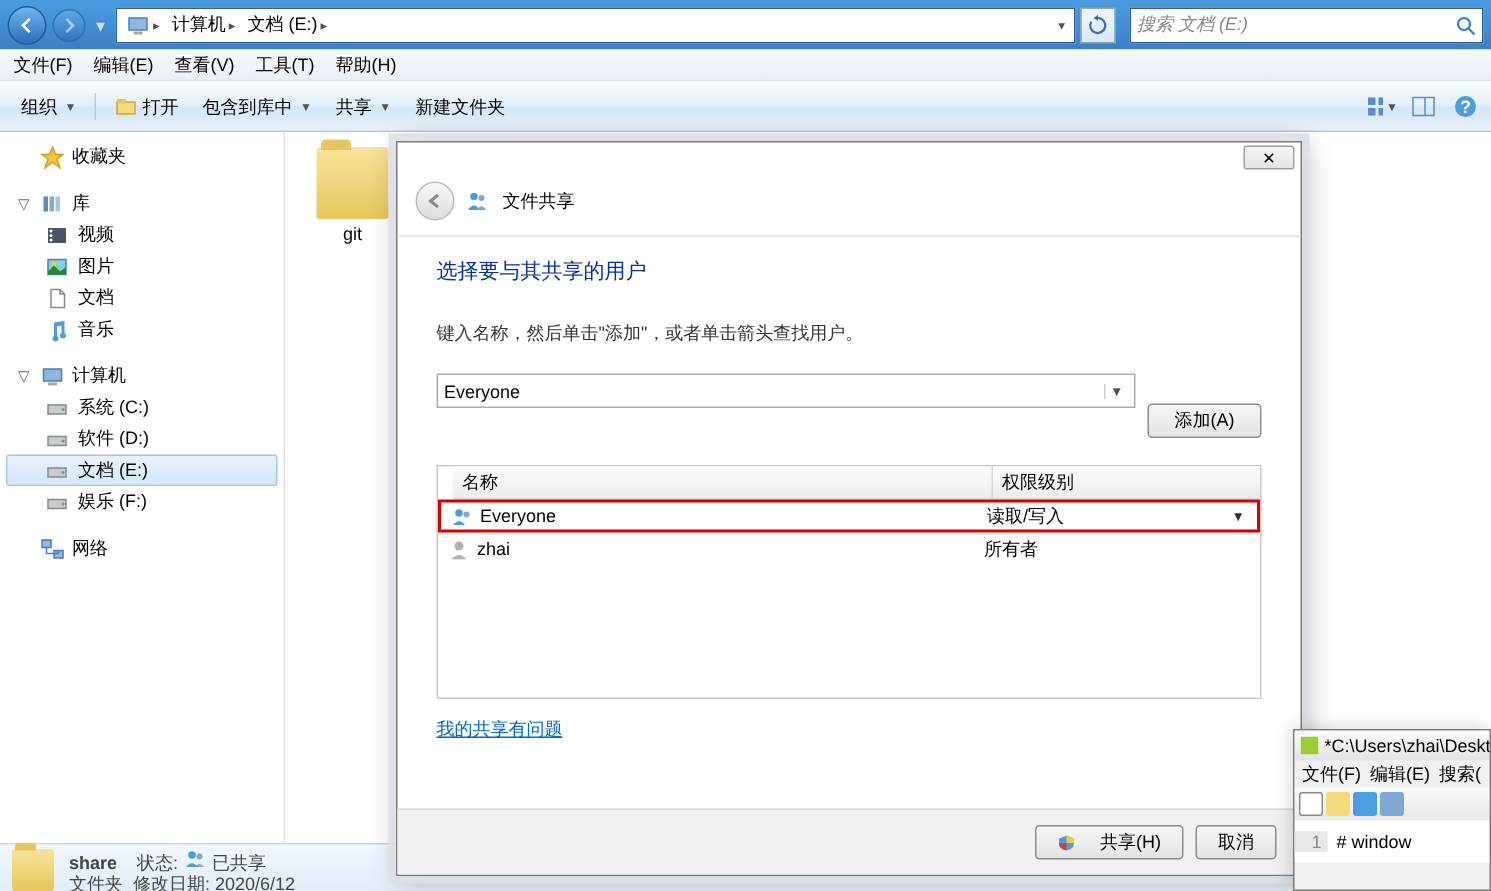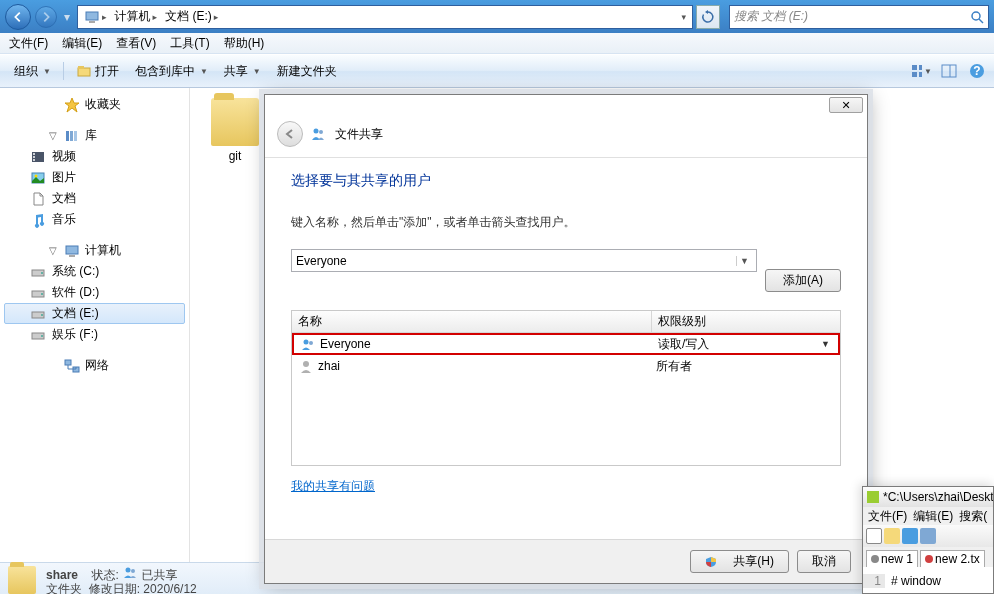--- a/index.html
+++ b/index.html
@@ -8,40 +8,40 @@
 
 .titlebar { height: 33px; background: linear-gradient(#4a9de0, #3b7fc4); display: flex; align-items: center; padding: 3px 5px; gap: 4px; }
 .nav-btn { width: 26px; height: 26px; border-radius: 50%; background: linear-gradient(#6fb5ee, #2d6eb8); border: 1px solid #1e5a9e; display: flex; align-items: center; justify-content: center; color: #fff; cursor: pointer; }
 .nav-btn.fwd { opacity: 0.55; width: 22px; height: 22px; }
 .nav-btn svg { width: 14px; height: 14px; fill: #fff; }
 .nav-drop { width: 12px; height: 18px; display: flex; align-items: center; justify-content: center; color: #cde; }
 .addr-bar { flex: 1; height: 24px; background: #fff; border: 1px solid #2f5f9e; display: flex; align-items: center; padding: 0 2px; }
 .addr-seg { padding: 0 4px; display: flex; align-items: center; gap: 2px; height: 100%; }
 .addr-seg .tri { font-size: 9px; color: #555; }
 .addr-refresh { width: 24px; height: 24px; background: linear-gradient(#f0f5fb, #dce7f2); border: 1px solid #8aa; display: flex; align-items: center; justify-content: center; margin-left: -1px; }
-.search-bar { width: 260px; height: 24px; background: #fff; border: 1px solid #2f5f9e; display: flex; align-items: center; padding: 0 4px; color: #888; margin-left: 5px; justify-content: space-between; }
+.search-bar { width: 236px; height: 24px; background: #fff; border: 1px solid #2f5f9e; display: flex; align-items: center; padding: 0 4px; color: #888; margin-left: 5px; justify-content: space-between; }
 .search-bar .sicon { margin-left: auto; color: #4a7; }
 
 
 .menubar { height: 21px; background: linear-gradient(#f6f9fd, #e9f0f7); display: flex; align-items: center; padding: 0 2px; border-bottom: 1px solid #d7e4f2; }
 .menubar span { padding: 2px 7px; cursor: default; }
 
 
 .toolbar { height: 32px; background: linear-gradient(#fafdff, #e1edf9 48%, #d4e5f6 52%, #e8f1fb); border-top: 1px solid #fff; border-bottom: 1px solid #b6c8de; display: flex; align-items: center; padding: 16px 6px; }
 .tool-btn { padding: 3px 8px; border-radius: 2px; cursor: pointer; display: flex; align-items: center; gap: 3px; }
 .tool-btn .drop { font-size: 8px; color: #555; margin-left: 2px; }
 .tool-sep { width: 1px; height: 18px; background: #b8cde5; margin: 0 4px; }
 .tool-right { margin-left: auto; display: flex; align-items: center; gap: 6px; }
 .tool-right .iconbtn { width: 22px; height: 22px; display: flex; align-items: center; justify-content: center; border-radius: 2px; cursor: pointer; }
 
 
 .main { display: flex; height: 474px; }
 .sidebar { width: 190px; background: #fff; border-right: 1px solid #e3e3e3; padding: 6px 0; overflow: hidden; }
 .side-group { margin-bottom: 10px; }
-.side-head { display: flex; align-items: center; gap: 5px; padding: 2px 6px 2px 12px; margin-left: 37px; }
+.side-head { display: flex; align-items: center; gap: 5px; padding: 2px 6px 2px 12px; }
 .side-head .exp { width: 10px; font-size: 10px; color: #666; }
 .side-item { display: flex; align-items: center; gap: 6px; padding: 2px 6px 2px 30px; cursor: default; }
 .side-item.sel { background: linear-gradient(#e8f1fb, #d4e7fb); border: 1px solid #9ec7f0; border-radius: 2px; margin: 0 4px; padding: 1px 2px 1px 25px; }
 .ico { width: 16px; height: 16px; display: inline-flex; align-items: center; justify-content: center; }
 
 .content { flex: 1; background: #fff; position: relative; padding: 8px; }
 .folder-item { width: 60px; text-align: center; position: absolute; top: 10px; left: 15px; }
 .folder-item .big { width: 48px; height: 48px; margin: 0 auto 3px; background: linear-gradient(#f8e39b, #e7c65e); border-radius: 3px 3px 2px 2px; position: relative; }
 .folder-item .big::before { content: ''; position: absolute; top: -5px; left: 3px; width: 20px; height: 7px; background: #e7c65e; border-radius: 3px 3px 0 0; }
 
@@ -59,21 +59,21 @@
 .back-round { width: 26px; height: 26px; border-radius: 50%; background: linear-gradient(#f8f8f8,#ddd); border: 1px solid #bbb; display: flex; align-items: center; justify-content: center; }
 .dlg-body { padding: 14px 26px; }
 .dlg-title { color: #003399; font-size: 14px; margin-bottom: 24px; }
 .dlg-sub { color: #333; margin-bottom: 18px; }
 .user-row { display: flex; gap: 8px; margin-bottom: 18px; }
 .user-combo { flex: 1; height: 23px; border: 1px solid #abadb3; display: flex; align-items: center; padding: 0 4px; }
 .user-combo .cdrop { margin-left: auto; width: 16px; text-align: center; border-left: 1px solid #ccc; font-size: 9px; color: #555; }
 .add-btn { width: 76px; height: 23px; background: linear-gradient(#f6f6f6,#e3e3e3); border: 1px solid #8c8c8c; border-radius: 3px; cursor: pointer; margin-top: 20px; }
 
 .perm-table { border: 1px solid #c9c9c9; height: 156px; }
-.perm-hdr { display: flex; background: linear-gradient(#fdfdfd,#ececec); border-bottom: 1px solid #d6d6d6; height: 22px; align-items: center; }
+.perm-hdr { display: flex; background: linear-gradient(#fdfdfd,#ececec); border-bottom: 1px solid #d6d6d6; height: 22px; align-items: center; margin-left: 10px; }
 .perm-hdr .c1 { width: 360px; padding-left: 6px; border-right: 1px solid #d6d6d6; height: 100%; display: flex; align-items: center; }
 .perm-hdr .c2 { flex: 1; padding-left: 6px; }
 .perm-row { display: flex; height: 22px; align-items: center; padding: 0 2px; }
 .perm-row.hl { border: 2px solid #d20000; }
 .perm-row .c1 { width: 358px; display: flex; align-items: center; gap: 4px; padding-left: 4px; }
 .perm-row .c2 { flex: 1; padding-left: 4px; display: flex; align-items: center; }
 .perm-row .pdrop { margin-left: auto; margin-right: 6px; font-size: 9px; color: #333; }
 
 .trouble { color: #0066cc; text-decoration: underline; margin-top: 12px; cursor: pointer; display: inline-block; }
 
@@ -451,27 +451,17 @@
     <span>文件(F)</span>
     <span>编辑(E)</span>
     <span>搜索(</span>
   </div>
   <div class="npp-tb">
     <div class="tb" style="background:#fff;border:1px solid #888"></div>
     <div class="tb" style="background:#f5d97a"></div>
     <div class="tb" style="background:#4a9de0"></div>
     <div class="tb" style="background:#7fa8d4"></div>
   </div>
-  <div class="npp-tabs">
-    <div class="npp-tab">
-        <span class="dot" style="background:#888"></span>
-        <span>new 1</span>
-      </div>
-    <div class="npp-tab">
-        <span class="dot" style="background:#d04040"></span>
-        <span>new 2.tx</span>
-      </div>
-  </div>
   <div class="npp-body">
     <div class="gutter">1</div>
     <div class="code"># window</div>
   </div>
 </div>
 
 </body></html>

